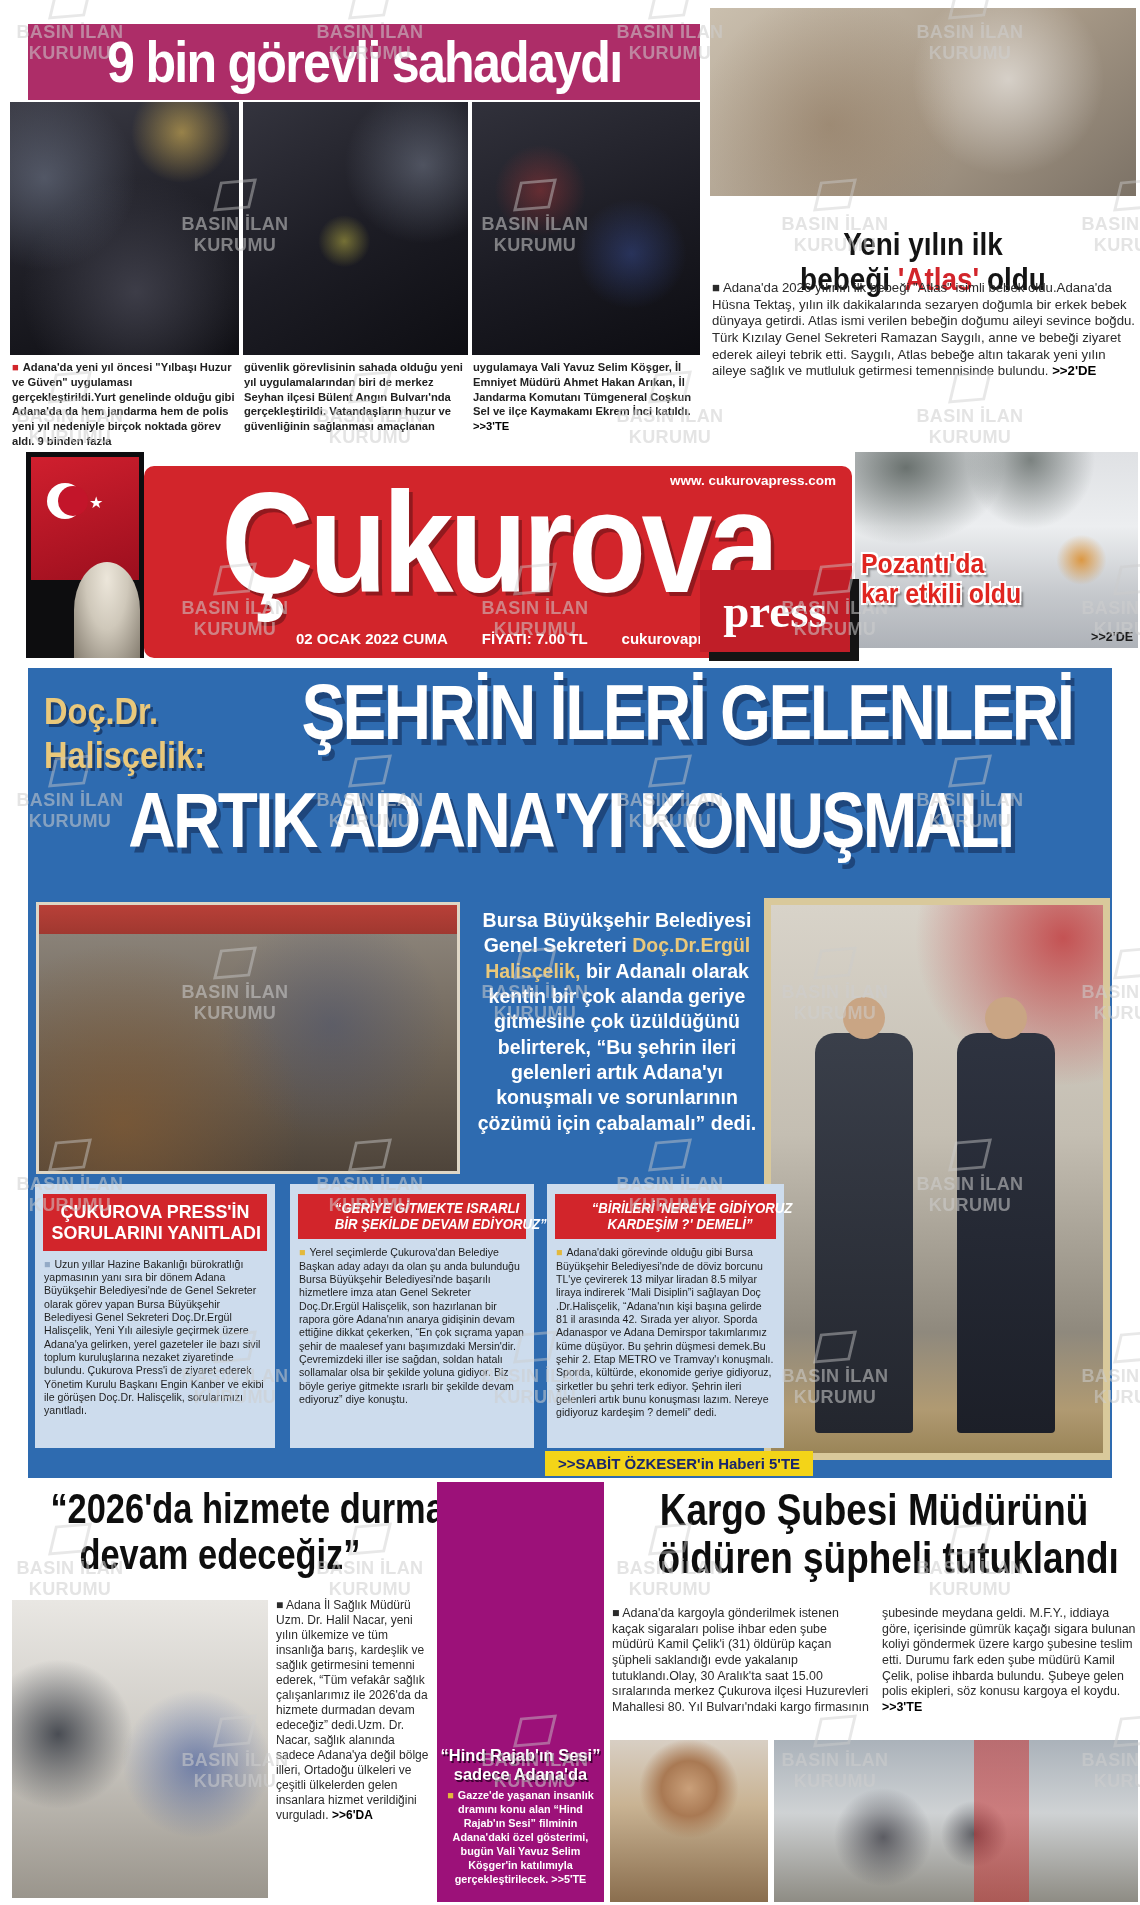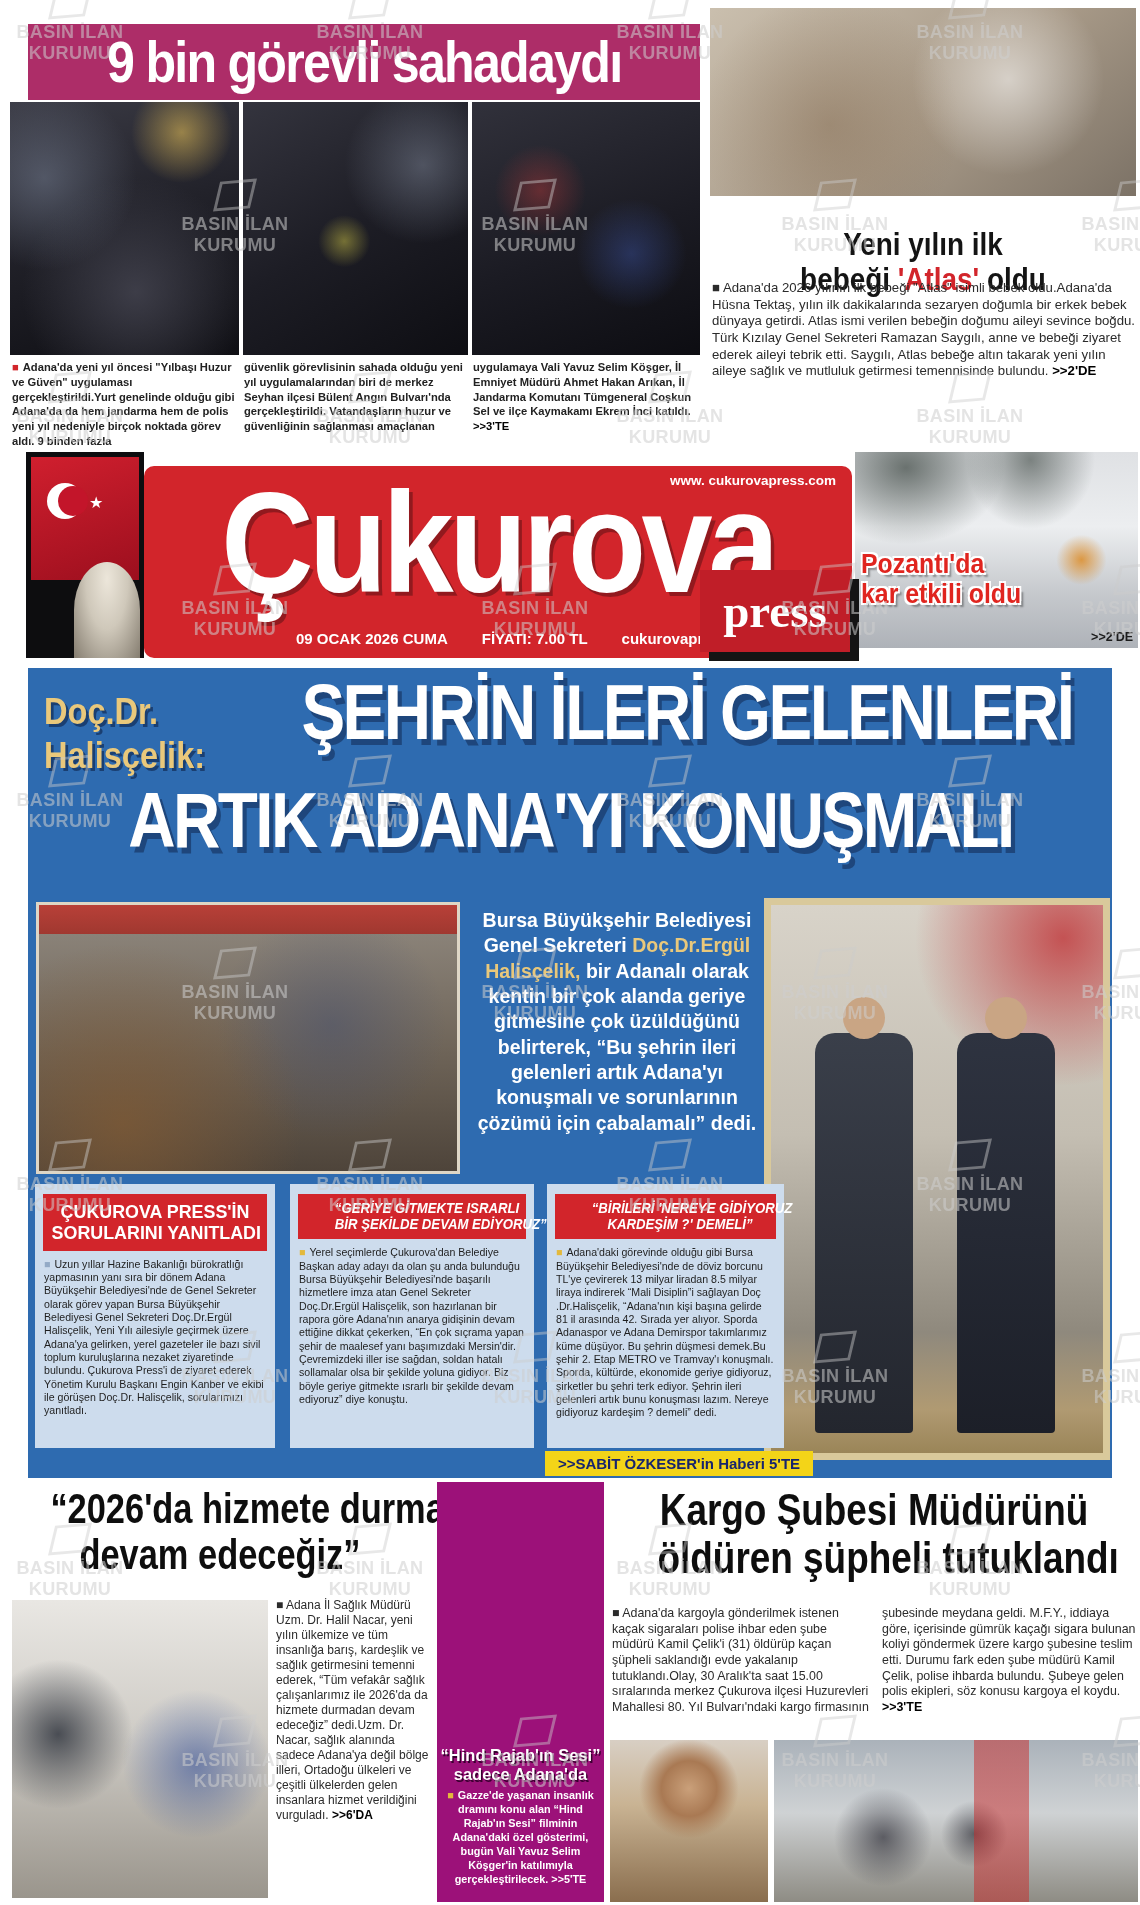--- a/index.html
+++ b/index.html
@@ -197,21 +197,21 @@
         <div class="crescent-outer"></div>
         <div class="crescent-inner"></div>
         <div class="flag-star">★</div>
       </div>
       <div class="portrait-figure"></div>
     </div>
     <div class="masthead">
       <div class="mh-website">www. cukurovapress.com</div>
       <div class="mh-logo">Çukurova</div>
       <div class="mh-dateline">
-        <span>09 OCAK 2026 CUMA</span>
+        <span>02 OCAK 2022 CUMA</span>
         <span>FİYATI: 7.00 TL</span>
         <span>cukurovapress@gmail.com</span>
       </div>
       <div class="press-box">
         <span>press</span>
       </div>
     </div>
     <div class="photo ph-snow snow">
       <p class="snow-hl"><span>Pozantı'da</span><br><span>kar etkili oldu</span></p>
       <span class="snow-more">&gt;&gt;2'DE</span>

